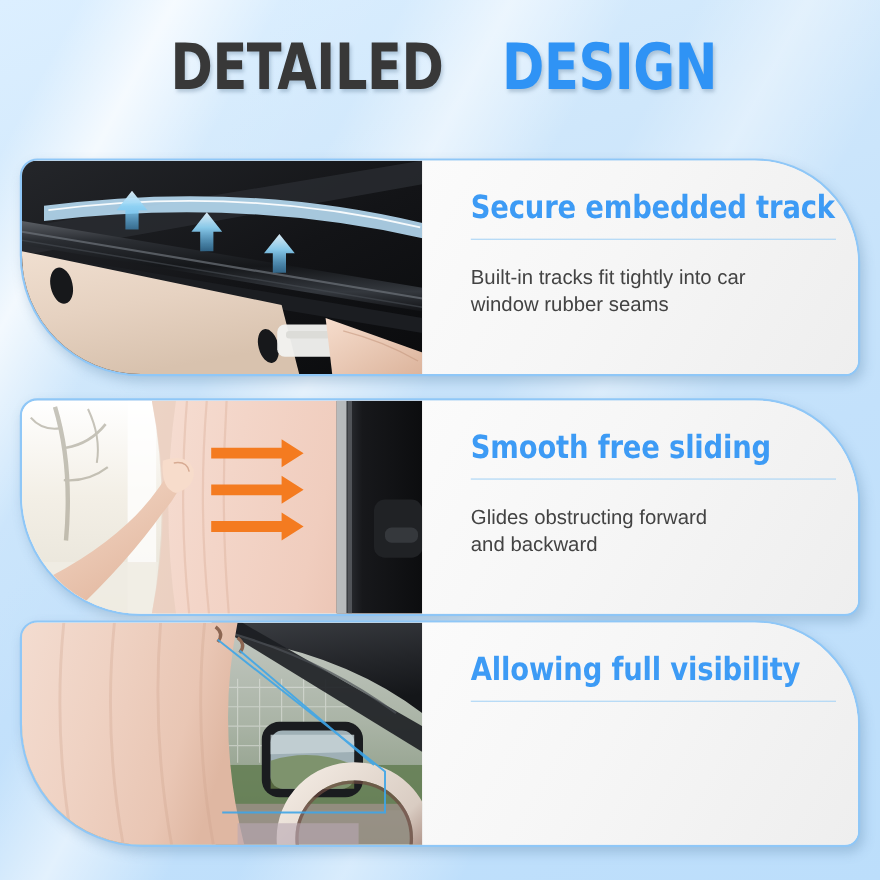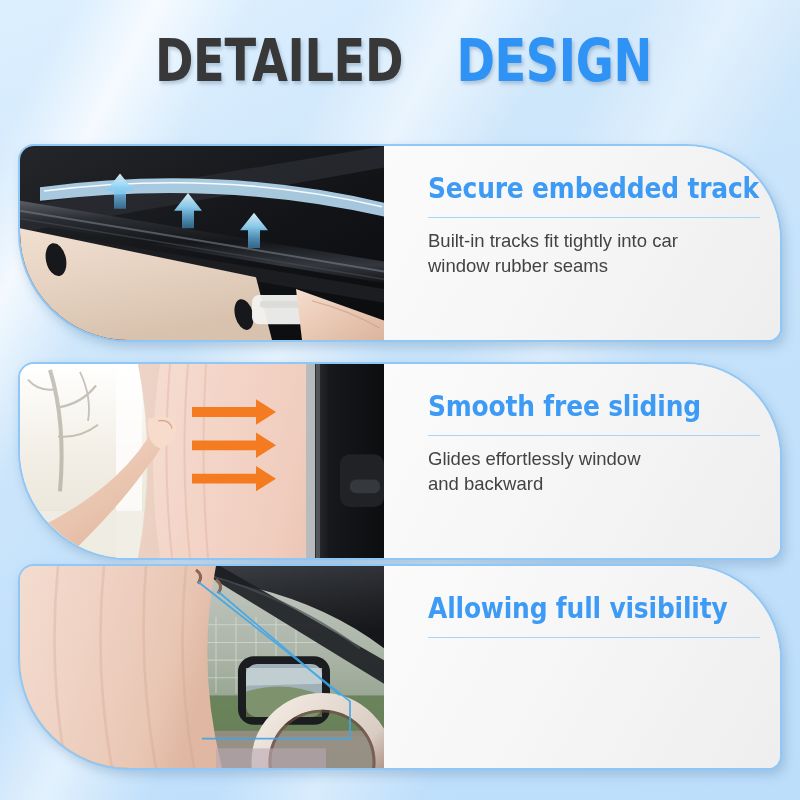--- a/index.html
+++ b/index.html
@@ -92,21 +92,21 @@
     transform-origin: left center;
     white-space: nowrap;
   }
   .divider {
     margin-top: 13px;
     height: 1px;
     background: #a8d4f5;
     width: 332px;
   }
   .card-body {
-    margin-top: 10px;
+    margin-top: 21px;
     font-family: "Liberation Sans", sans-serif;
     font-size: 18.5px;
     line-height: 25px;
     color: #434343;
     max-width: 310px;
     white-space: pre-line;
   }
 </style>
 </head>
 <body>
@@ -247,21 +247,21 @@
           <path d="M172 44 L236 44 L236 36 L256 49 L236 62 L236 54 L172 54 Z"></path>
           <path d="M172 78 L236 78 L236 70 L256 83 L236 96 L236 88 L172 88 Z"></path>
           <path d="M172 112 L236 112 L236 104 L256 117 L236 130 L236 122 L172 122 Z"></path>
         </g>
       </svg>
     </div>
 
     <div class="panel">
       <div class="card-heading">Smooth free sliding</div>
       <div class="divider"></div>
-      <div class="card-body">Glides effortlessly window
+      <div class="card-body">Glides obstructing forward
 and backward</div>
     </div>
   </div>
 
   <div class="card" id="card-2">
 
     <div class="photo">
       <svg viewBox="0 0 364 206" preserveAspectRatio="none">
         <defs>
           <linearGradient id="p3cur" x1="0" y1="0" x2="1" y2="0.3">

